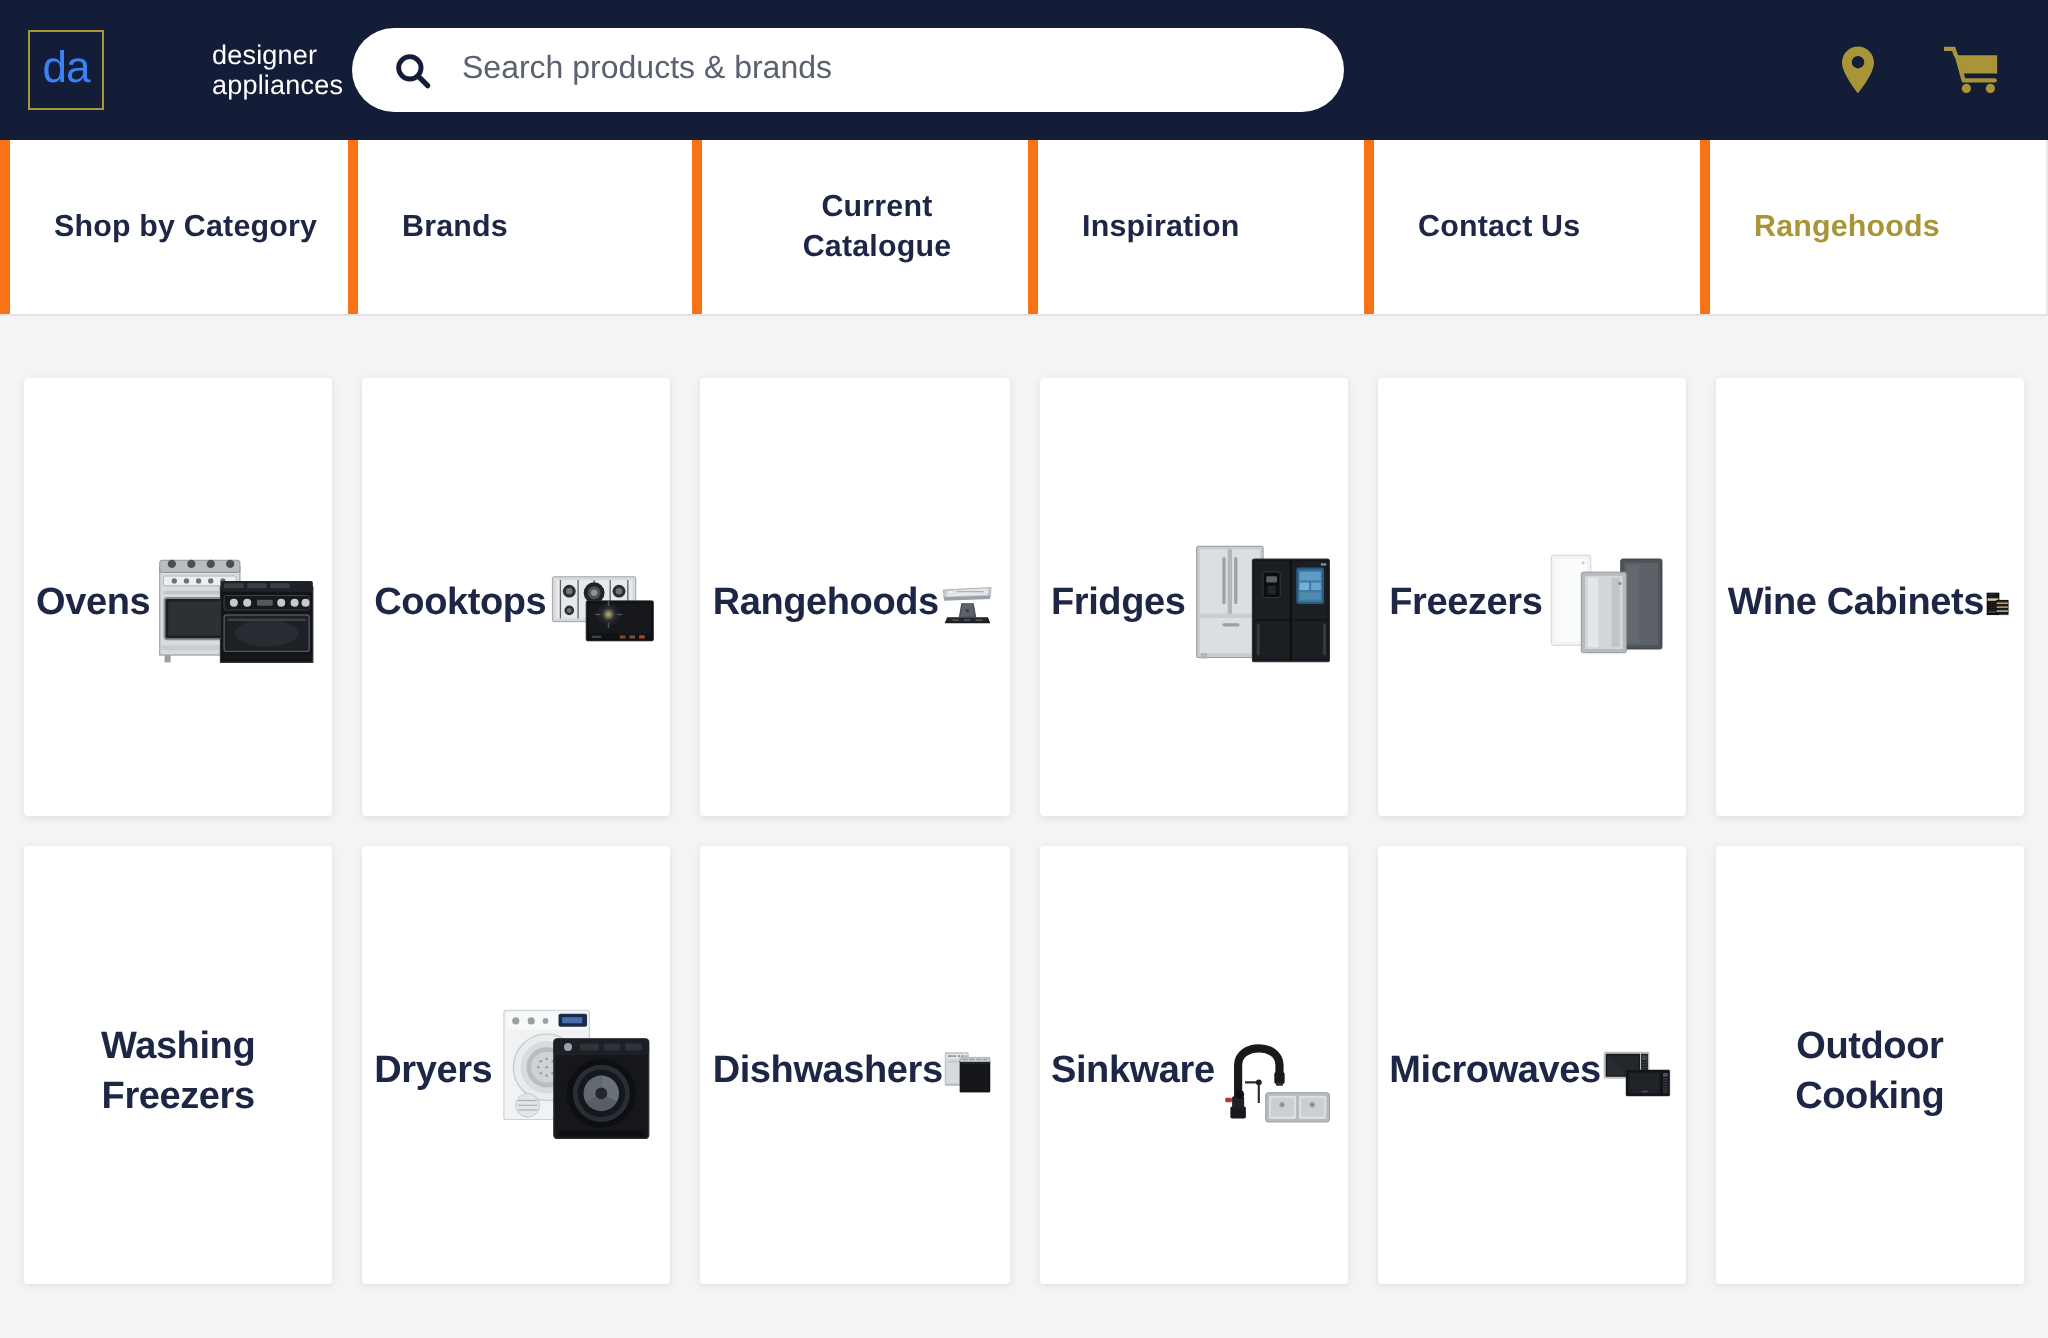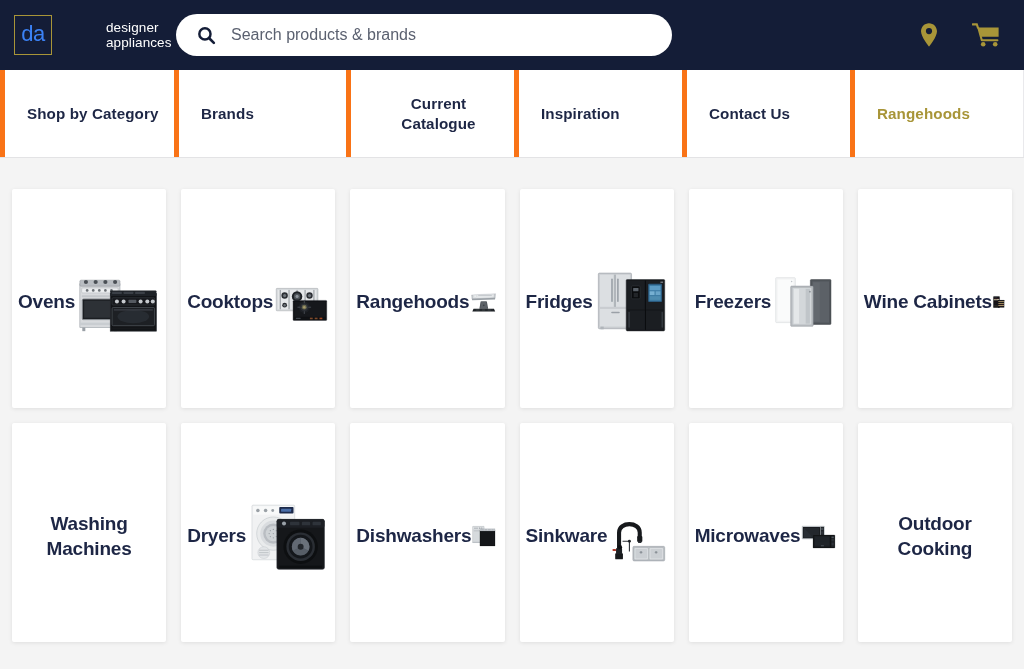--- a/index.html
+++ b/index.html
@@ -476,21 +476,21 @@
               <circle cx="92" cy="105.5" r="1.8"></circle>
               <circle cx="100" cy="105.5" r="1.8"></circle>
               <circle cx="108" cy="105.5" r="1.8"></circle>
             </g>
         </g>
       </svg>
     </div>
   </div>
 
   <div class="card">
-    <div class="card-title">Washing Machines</div>
+    <div class="card-title">Washing Freezers</div>
     <div class="card-art">
       <svg viewBox="0 0 140 120" width="135" height="116">
         <g>
           <rect x="8" y="24" width="62" height="84" rx="2" fill="#f4f5f6" stroke="#ccd0d4" stroke-width="1"></rect>
           <rect x="8" y="16" width="62" height="12" rx="3" fill="#b9bdc2" stroke="#9aa0a6" stroke-width="0.8"></rect>
           <rect x="30" y="19" width="18" height="6" rx="1" fill="#6f757b"></rect>
           <circle cx="22" cy="22" r="2.4" fill="#8e949a"></circle>
           <rect x="52" y="19" width="5" height="6" rx="1" fill="#8e949a"></rect>
           <rect x="12" y="100" width="54" height="3" fill="#e0e3e5"></rect>
         </g>

